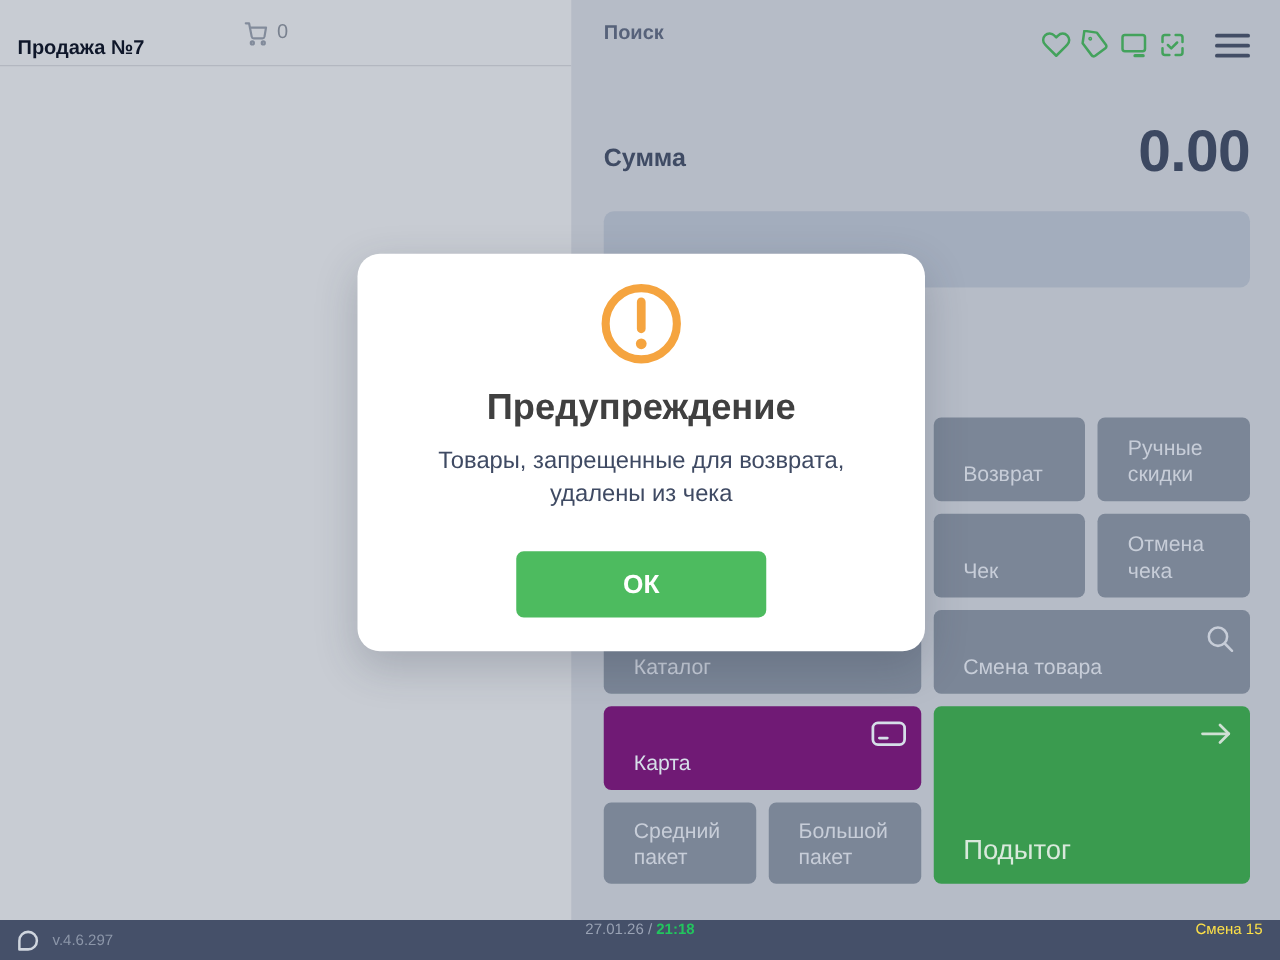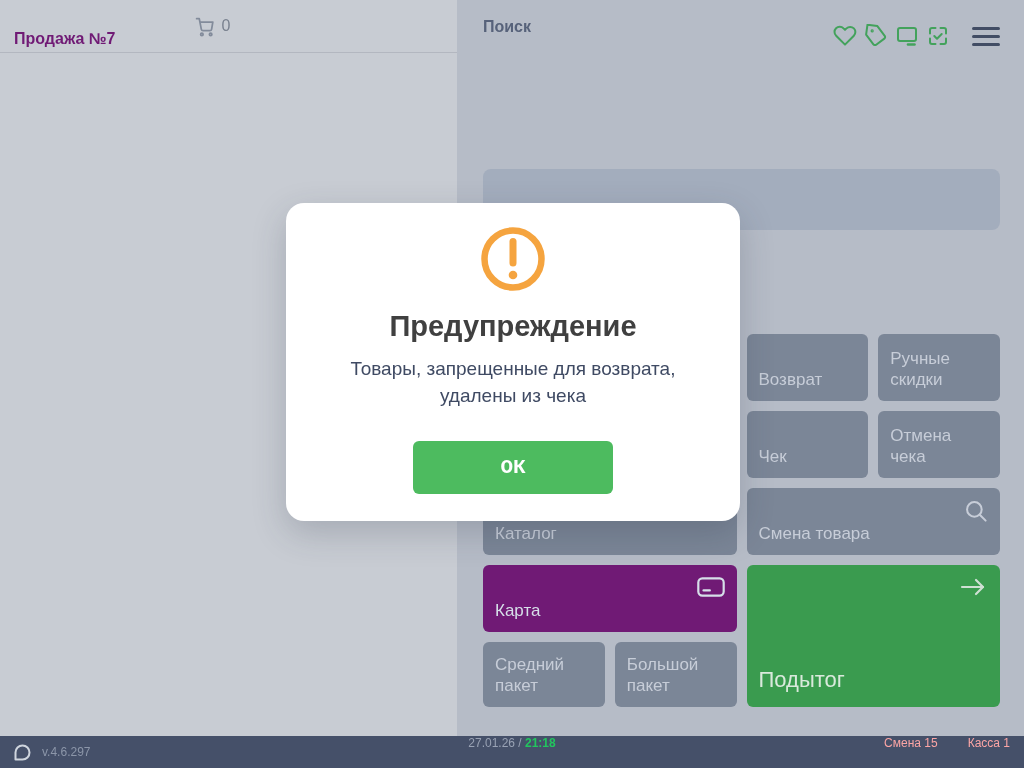--- a/index.html
+++ b/index.html
@@ -3,21 +3,21 @@
 <meta charset="utf-8">
 <style>
   * { margin:0; padding:0; box-sizing:border-box; }
   html,body { width:1024px; height:768px; overflow:hidden; }
   body { font-family:"Liberation Sans", sans-serif; }
   .app { position:relative; width:1024px; height:768px; background:#c8ccd3; }
 
   
   .left-panel { position:absolute; left:0; top:0; width:457px; height:736px; background:#c8ccd3; }
   .left-header { position:absolute; left:0; top:0; width:457px; height:53px; border-bottom:1px solid #b3b7c0; display:flex; align-items:center; padding:0 14px; }
-  .sale-title { font-size:16px; font-weight:700; color:#701a75;margin-top:25px; }
+  .sale-title { font-size:16px; font-weight:700; color:#0f172a;margin-top:25px; }
   .cart-wrap { display:flex; align-items:center; gap:7px; margin-left:78px; color:#79818f; }
   .cart-count { font-size:16px; font-weight:400; color:#79818f; }
 
   
   .right-panel { position:absolute; left:457px; top:0; width:567px; height:736px; background:#b6bcc7; }
   .cashier { position:absolute; left:26px; top:18px; font-size:16px; font-weight:700; color:#57627a; }
   .header-icons { position:absolute; right:24px; top:24px; display:flex; align-items:center; gap:7px; }
   .header-icons .gicon { width:24px; height:24px; }
   .menu-btn { margin-left:15px; width:28px; height:24px; display:flex; flex-direction:column; justify-content:center; gap:5px; cursor:pointer; }
   .menu-btn i { display:block; height:3px; background:#424d65; border-radius:2px; }
@@ -25,42 +25,42 @@
   .sum-row { position:absolute; left:26px; right:24px; top:94px; height:52px; display:flex; justify-content:space-between; align-items:flex-end; }
   .sum-label { font-size:20px; font-weight:700; color:#3f4b64; padding-bottom:7px; }
   .sum-value { font-size:47px; font-weight:700; color:#3c4861; line-height:50px; letter-spacing:-0.5px; }
 
   .entry-field { position:absolute; left:26px; right:24px; top:169px; height:61px; background:#a3adbd; border-radius:8px; }
 
   .btn-grid { position:absolute; left:26px; right:24px; top:334px; display:grid;
               grid-template-columns:repeat(4, 1fr); grid-template-rows:67px 67px 67px 67px 65px; gap:10px; }
   .btn { position:relative; border:none; border-radius:6px; background:#7b8697; color:#c7cdd8;
          font-family:inherit; font-size:17px; line-height:1.28; text-align:left;
-         display:flex; align-items:flex-end; padding:8px 10px 10px 12px; cursor:pointer; }
+         display:flex; align-items:flex-end; padding:8px 10px 10px 24px; cursor:pointer; }
   .btn .corner-icon { position:absolute; top:9px; right:11px; }
   .btn-card { background:#701a75; color:#d6dfe9; }
   .btn-subtotal { background:#3a9b4f; color:#d9e9dc; font-size:22px; padding-bottom:13px; }
 
   
   .bottom-bar { position:absolute; left:0; top:736px; width:1024px; height:32px; background:#455069;
                 display:flex; font-size:12px; }
   .bb-left { display:flex; align-items:center; gap:9px; padding-left:12px; }
   .bb-version { color:#8c96a9; }
   .bb-center { position:absolute; left:0; width:100%; text-align:center; color:#99a2b4; }
   .bb-time { color:#22c55e; font-weight:700; }
-  .bb-right { margin-left:auto; display:flex; gap:30px; padding-right:14px; color:#fca5a5; }
+  .bb-right { margin-left:auto; display:flex; gap:44px; padding-right:14px; color:#fde047;flex-direction:column; }
 
   
   .overlay-modal { position:absolute; left:286px; top:203px; width:454px; height:318px; background:#ffffff;
                    border-radius:18px; box-shadow:0 12px 34px rgba(40,50,70,0.22); z-index:10; text-align:center; }
   .modal-icon { margin-top:21px; }
   .modal-title { margin-top:16px; font-size:29px; font-weight:700; color:#404040; }
   .modal-msg { margin-top:13px; font-size:19px; line-height:1.4; color:#3f4a63; }
   .ok-btn { position:absolute; left:127px; top:238px; width:200px; height:53px; border:none; border-radius:6px;
-            background:#4dbb5f; color:#ffffff; font-family:Liberation Mono, monospace; font-size:21px; font-weight:700; cursor:pointer; }
+            background:#4dbb5f; color:#ffffff; font-family:Liberation Sans, sans-serif; font-size:21px; font-weight:700; cursor:pointer; }
 
   svg { display:block; }
 </style>
 </head>
 <body>
 
 <div class="app">
 
   <div class="left-panel">
     <div class="left-header">
@@ -108,20 +108,24 @@
           <polyline points="8.3,12 11,14.7 15.7,10"></polyline>
         </svg>
       </span>
       <span class="menu-btn">
           <i></i>
           <i></i>
           <i></i>
         </span>
     </div>
 
+    <div class="sum-row">
+      <span class="sum-label">Сумма</span>
+      <span class="sum-value">0.00</span>
+    </div>
 
     <div class="entry-field"></div>
 
     <div class="btn-grid">
       <button class="btn" style="grid-column:3;grid-row:1">
         <span>Возврат</span>
       </button>
       <button class="btn" style="grid-column:4;grid-row:1">
         <span>Ручные скидки</span>
       </button>

